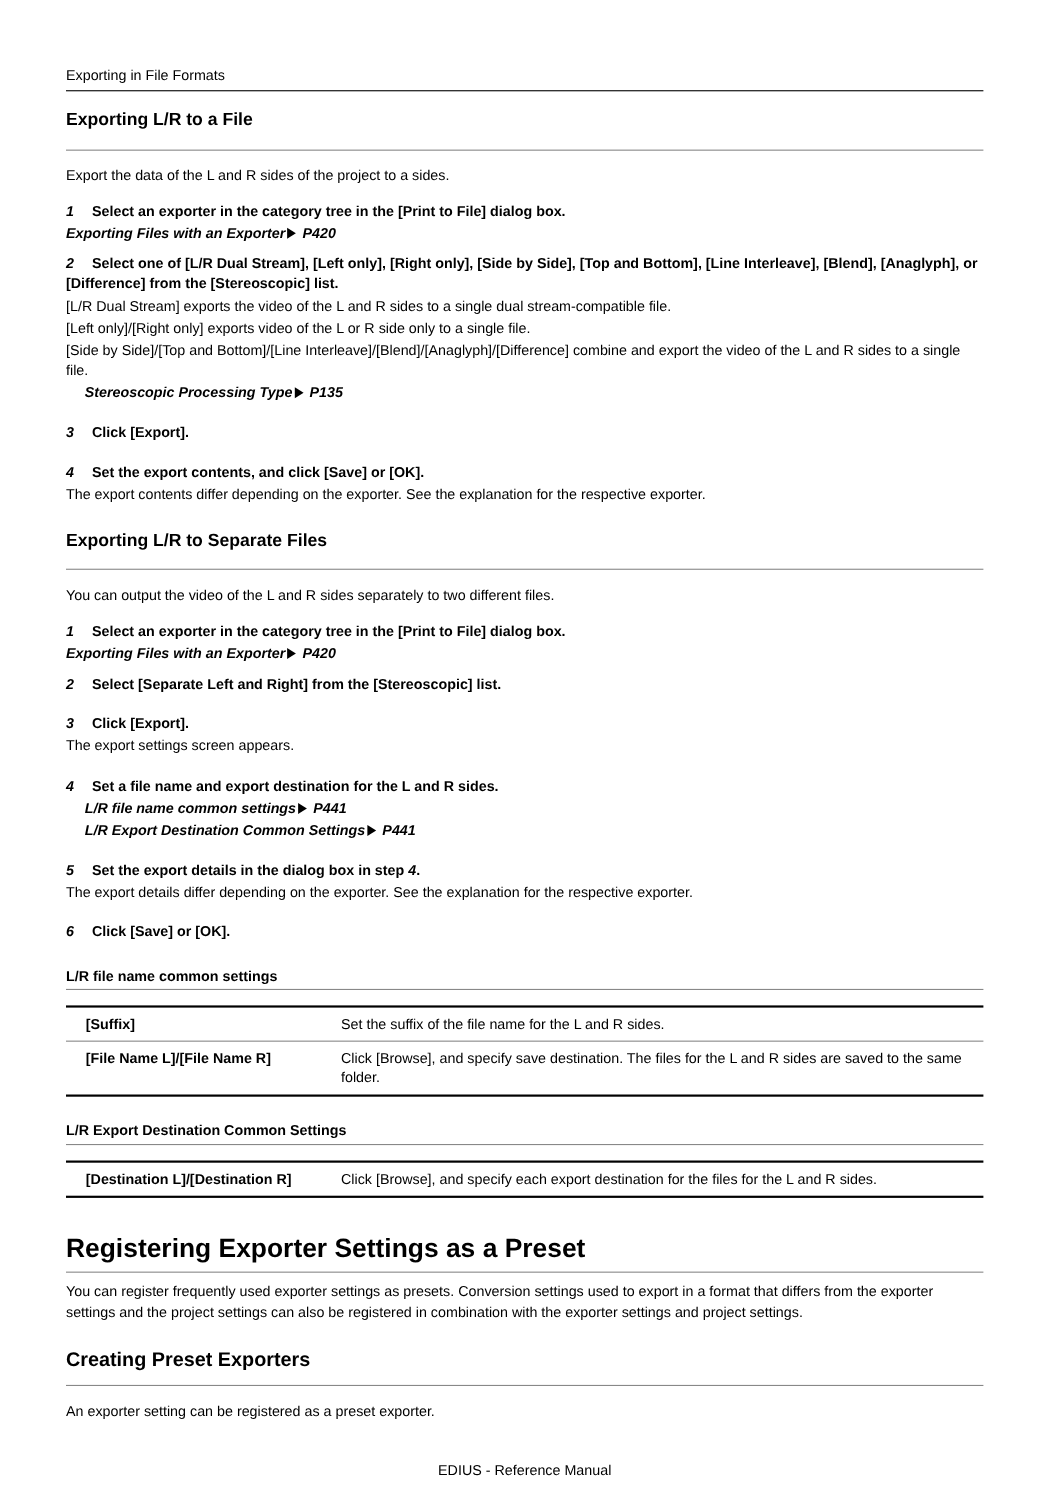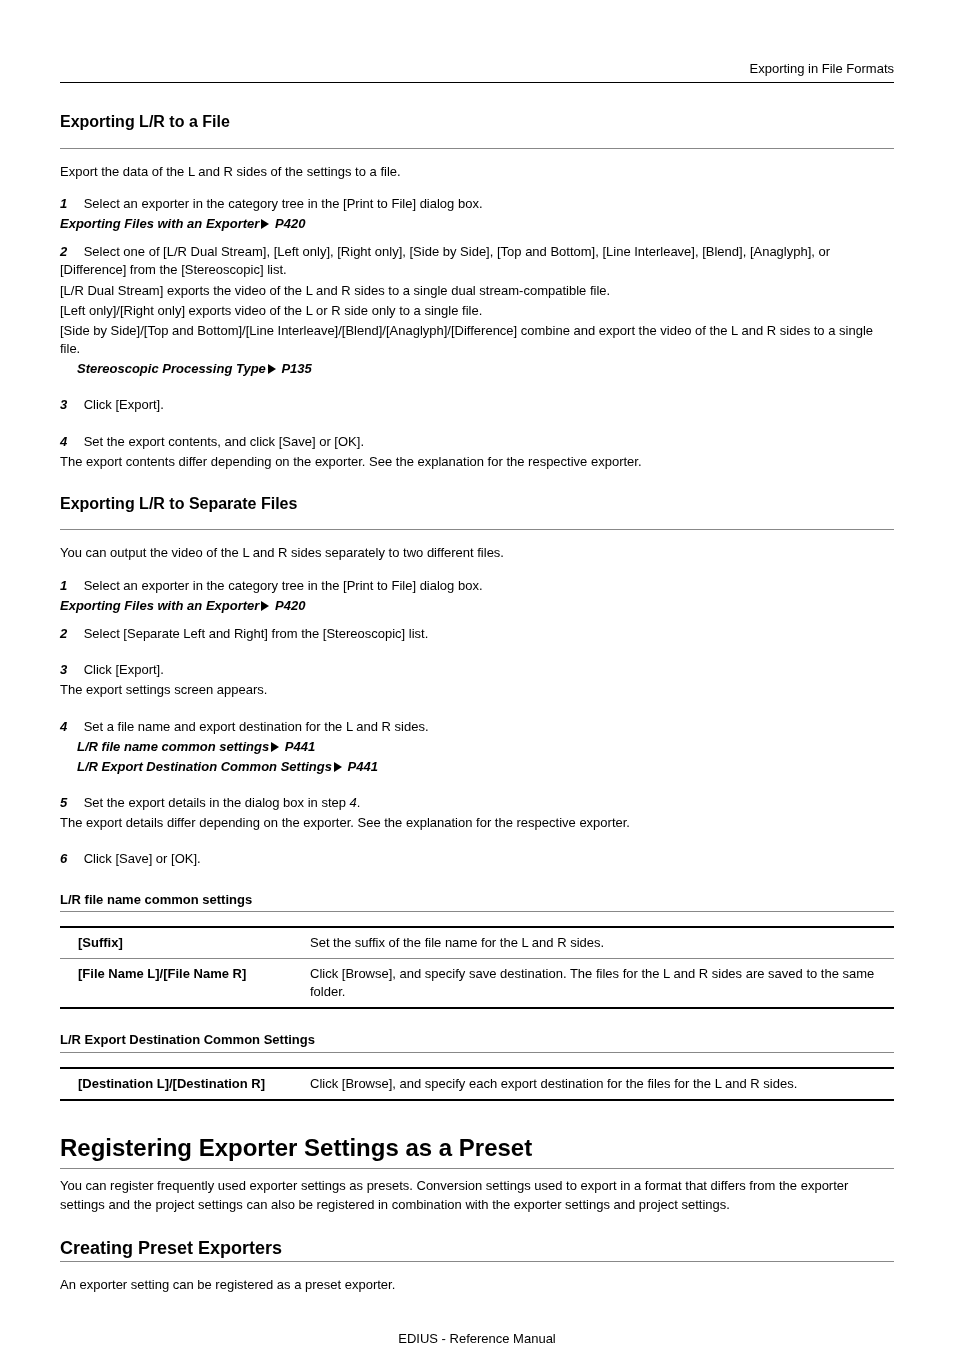--- a/index.html
+++ b/index.html
@@ -7,25 +7,24 @@
     font-family: Arial, Helvetica, sans-serif;
     color: #000;
     background: #fff;
     width: 954px;
     margin: 0 auto;
     padding: 60px 60px 40px 60px;
     font-size: 13px;
     line-height: 1.4;
   }
   .header-right {
-    text-align: right;
     font-size: 13px;
     padding-bottom: 4px;
     border-bottom: 1px solid #000;
-    margin-bottom: 28px;
+    margin-bottom: 16px;
   }
   h3.section-title {
     font-size: 16px;
     font-weight: bold;
     margin-bottom: 2px;
     padding-bottom: 14px;
     border-bottom: 1px solid #888;
   }
   .intro-text {
     margin: 14px 0 14px 0;
@@ -33,21 +32,21 @@
   .step {
     margin: 6px 0 2px 0;
   }
   .step-num {
     font-style: italic;
     font-weight: bold;
     display: inline-block;
     width: 20px;
   }
   .step-text {
-    font-weight: normal;
+    font-weight: bold;
   }
   .step-sub {
     font-style: italic;
   }
   .link-line {
     font-style: italic;
     font-weight: bold;
     margin-bottom: 10px;
   }
   .link-line .arrow, .xref .arrow {
@@ -97,21 +96,21 @@
     font-size: 24px;
     font-weight: bold;
     margin: 30px 0 4px 0;
     padding-bottom: 4px;
     border-bottom: 1px solid #888;
   }
   h3.sub-title {
     font-size: 18px;
     font-weight: bold;
     margin: 22px 0 2px 0;
-    padding-bottom: 0;
+    padding-bottom: 10px;
     border-bottom: 1px solid #888;
   }
   .footer {
     display: flex;
     justify-content: space-between;
     align-items: center;
     margin-top: 36px;
     font-size: 13px;
     flex-direction: column;
   }
@@ -122,21 +121,21 @@
   }
   .spacer-sm { height: 10px; }
   .spacer-md { height: 20px; }
 </style>
 </head>
 <body>
 
 <div class="header-right">Exporting in File Formats</div>
 
 <h3 class="section-title">Exporting L/R to a File</h3>
-<p class="intro-text">Export the data of the L and R sides of the settings to a file.</p>
+<p class="intro-text">Export the data of the L and R sides of the project to a sides.</p>
 
 <div class="step">
   <span class="step-num">1</span>
   <span class="step-text">Select an exporter in the category tree in the [Print to File] dialog box.</span>
 </div>
 <div class="link-line">
   <span>Exporting Files with an Exporter</span><span class="arrow"></span> <span>P420</span>
 </div>
 
 <div class="step">

